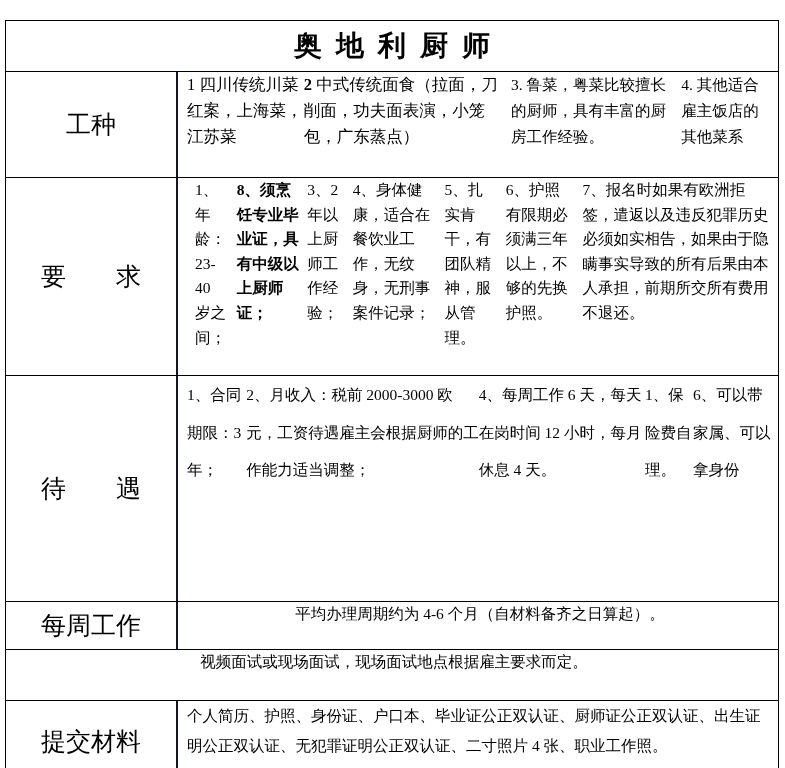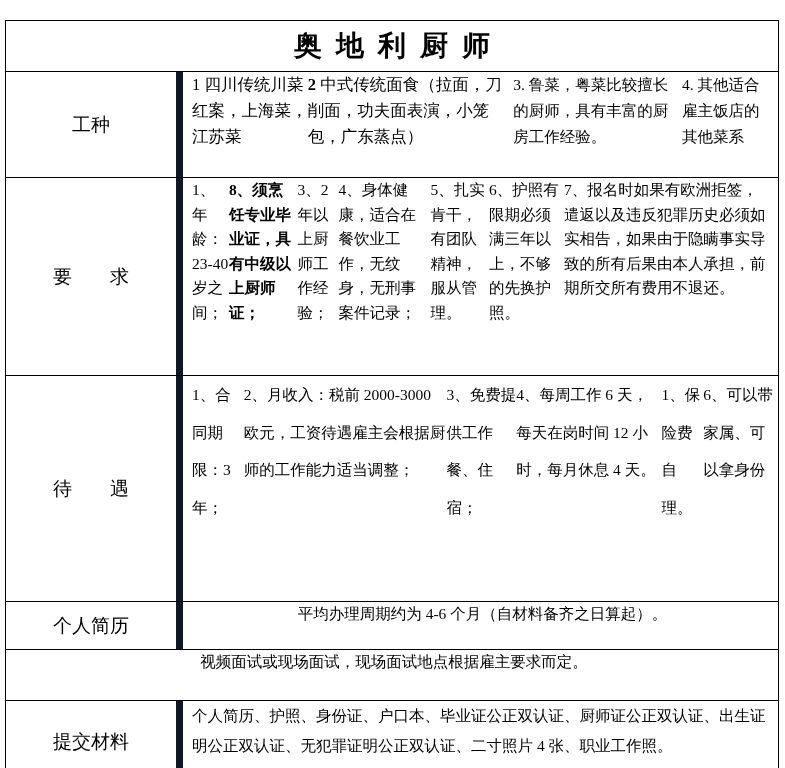--- a/index.html
+++ b/index.html
@@ -15,36 +15,36 @@
   .trow { display:flex; }
   .trow:not(:last-child) { border-bottom:1px solid #000; }
 
   .row-title { height:50px; align-items:center; justify-content:center; }
   .title {
     width:100%; text-align:center; font-weight:bold; font-size:28px;
     letter-spacing:14px; text-indent:14px; white-space:nowrap;
   }
 
   .tlabel {
-    width:170px; flex:none; border-right:7px solid #0f172a;
+    width:170px; flex:none; border-right:2px solid #0f172a;
     display:flex; align-items:center; justify-content:center;
-    font-size:19px; text-align:left; white-space:pre;
+    font-size:25px; text-align:left; white-space:pre;
   }
   .tcontent {
     flex:1; min-width:0; display:flex; flex-direction:row; justify-content:center;
     padding:0 5px 0 9px; font-size:15.5px;
   }
   .line { line-height:24px; }
   .b { font-weight:bold; }
   .lg { font-size:16.5px; }
 
   .row-job-type     { height:105px; }
   .row-job-type .line { line-height:26.2px; }
   .row-requirements { height:197px; }
-  .row-requirements .line { line-height:24.6px; }
+  .row-requirements .line { line-height:24.6px;margin-left:8px; }
   .row-benefits     { height:225px; }
   .row-benefits .line { line-height:37.5px; }
   .row-period       { height:47px; }
   .row-interview    { height:50px; }
   .row-materials    { height:81px; }
   .row-materials .line { line-height:30px; }
 </style>
 </head>
 <body>
 
@@ -72,28 +72,27 @@
         <div class="line"><span>5、扎实肯干，有团队精神，服从管理。</span></div>
         <div class="line"><span>6、护照有限期必须满三年以上，不够的先换护照。</span></div>
         <div class="line"><span>7、报名时如果有欧洲拒签，遣返以及违反犯罪历史必须如实相告，如果由于隐瞒事实导致的所有后果由本人承担，前期所交所有费用不退还。</span></div>
       </div>
     </div>
     <div class="trow row-benefits">
       <div class="tlabel">待　　遇</div>
       <div class="tcontent">
         <div class="line"><span>1、合同期限：3 年；</span></div>
         <div class="line"><span>2、月收入：税前 2000-3000 欧元，工资待遇雇主会根据厨师的工作能力适当调整；</span></div>
-        <div class="line"><span>3、免费提供工作餐、住宿；</span></div>
         <div class="line"><span>4、每周工作 6 天，每天在岗时间 12 小时，每月休息 4 天。</span></div>
         <div class="line"><span>1、保险费自理。</span></div>
         <div class="line"><span>6、可以带家属、可以拿身份</span></div>
       </div>
     </div>
     <div class="trow row-period">
-      <div class="tlabel">个人简历</div>
+      <div class="tlabel">每周工作</div>
       <div class="tcontent">
         <div class="line"><span>平均办理周期约为 4-6 个月（自材料备齐之日算起）。</span></div>
       </div>
     </div>
     <div class="trow row-interview">
       <div class="tcontent">
         <div class="line"><span>视频面试或现场面试，现场面试地点根据雇主要求而定。</span></div>
       </div>
     </div>
     <div class="trow row-materials">

